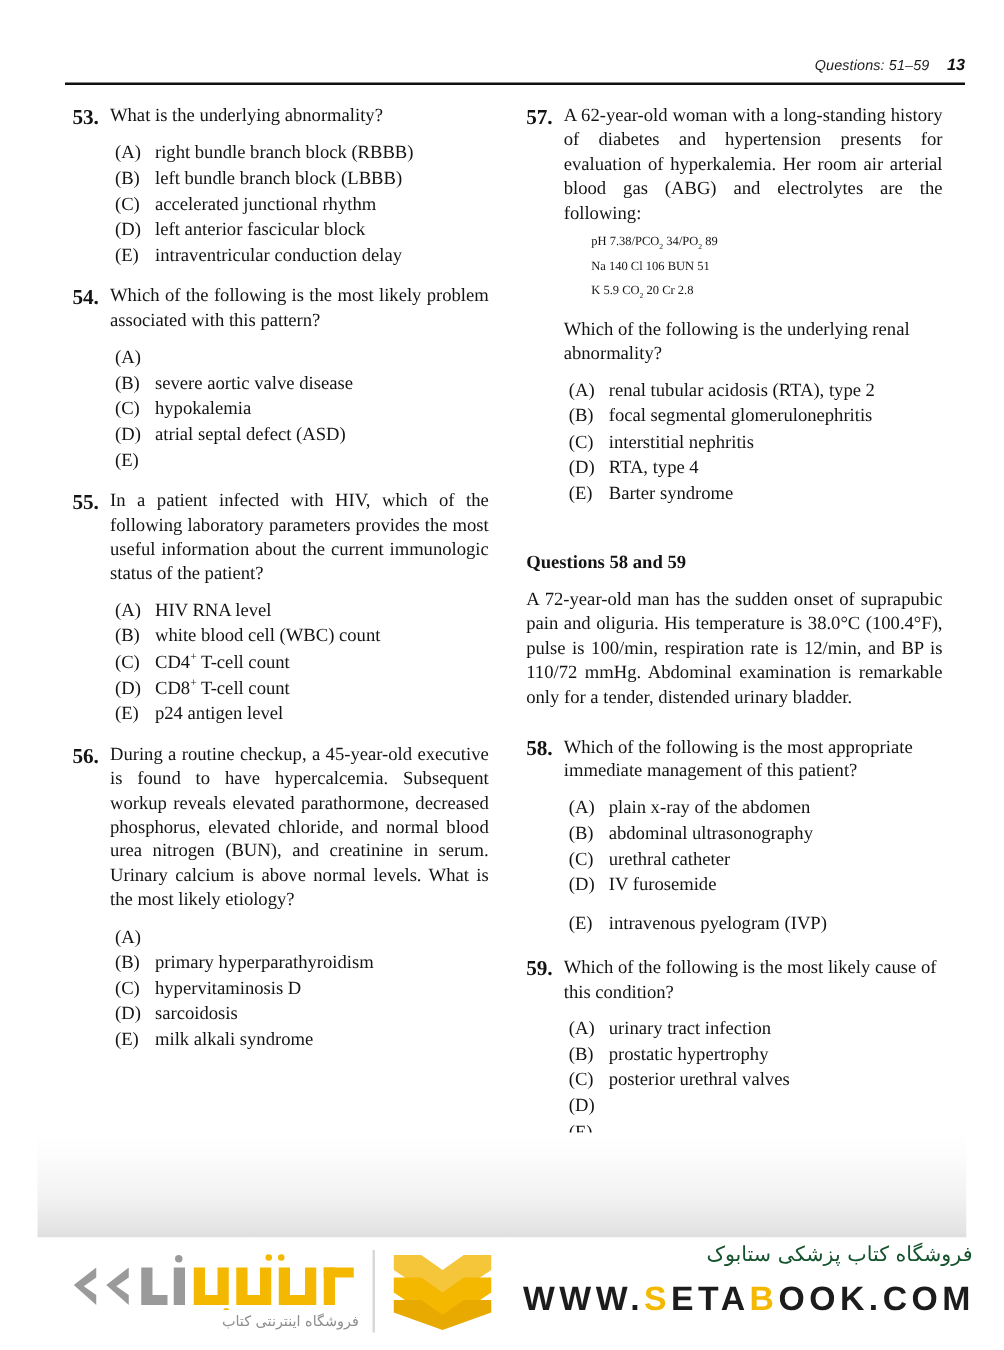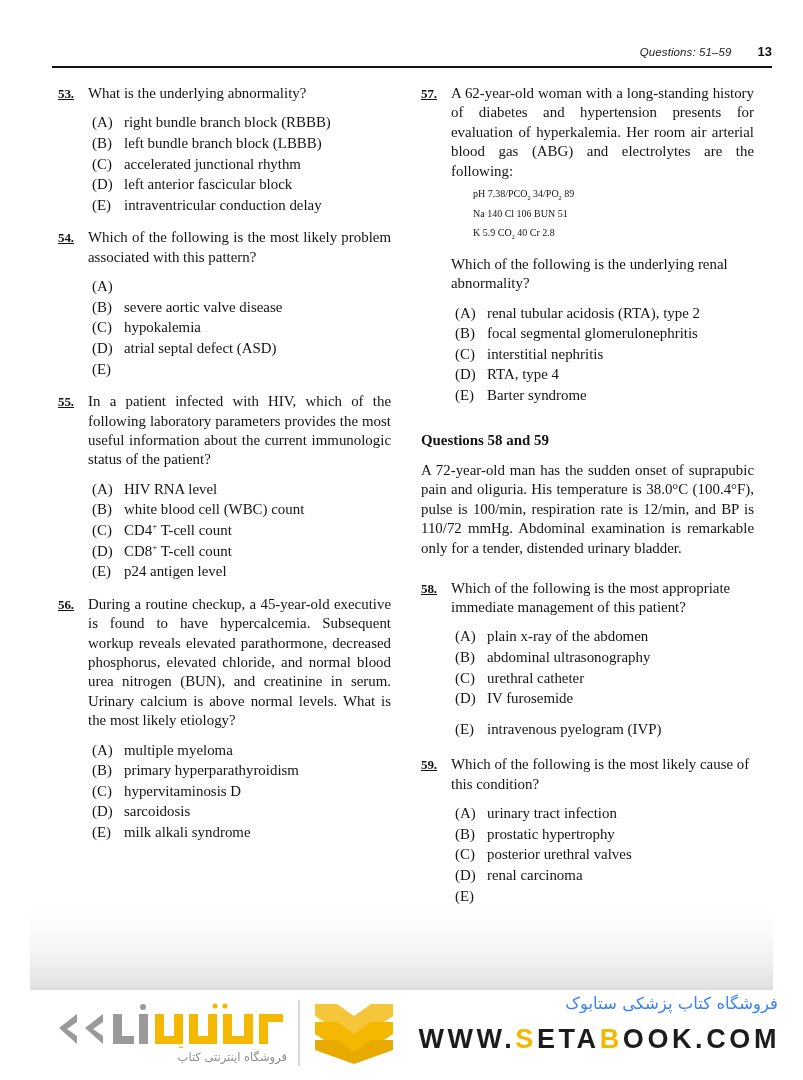--- a/index.html
+++ b/index.html
@@ -30,30 +30,31 @@
     top: 22px;
     height: 0;
     border-top: 2px solid #111;
   }
   .header-right {
     position: absolute;
     right: 0;
     top: 0;
     display: flex;
     align-items: baseline;
-    gap: 26px;
+    gap: 14px;
     font-family: "Liberation Sans", "DejaVu Sans", sans-serif;
   }
   .header-label {
     font-style: italic;
     font-size: 11.5px;
     letter-spacing: 0.1px;
     color: #1a1a1a;
   }
   .header-pageno {
+    font-style: italic;
     font-weight: bold;
     font-size: 13px;
     color: #111;
   }
 
   
   .columns {
     position: absolute;
     left: 0;
     top: 84px;
@@ -71,24 +72,23 @@
   
   .q-block { margin-bottom: 13px; }
 
   .q-head {
     display: flex;
     align-items: flex-start;
   }
   .q-num {
     flex: 0 0 30px;
     font-weight: bold;
-    font-size: 13px;
+    font-size: 17px;
     line-height: 19.4px;
     letter-spacing: -0.1px;
-    text-decoration: underline;
   }
   .q-stem {
     flex: 1 1 auto;
     font-size: 14.9px;
     line-height: 19.4px;
     text-align: justify;
     text-justify: inter-word;
     hyphens: manual;
   }
   .q-stem.noj { text-align: left; }
@@ -120,21 +120,21 @@
     margin-left: 52px;
     font-size: 10px;
     line-height: 19.6px;
   }
 
   
   .section-head {
     font-weight: bold;
     font-size: 14.9px;
     line-height: 20px;
-    margin-top: 24px;
+    margin-top: 34px;
     margin-bottom: 11px;
   }
   .vignette {
     font-size: 14.9px;
     line-height: 19.6px;
     text-align: justify;
     text-justify: inter-word;
     margin-bottom: 20px;
   }
 
@@ -202,21 +202,21 @@
     top: 2px;
     width: 370px;
     height: 86px;
   }
   .brand-fa {
     position: absolute;
     right: 2px;
     top: 2px;
     font-family: "DejaVu Sans", sans-serif;
     font-size: 16.5px;
-    color: #3b82f6;
+    color: #14532d;
     direction: rtl;
     white-space: nowrap;
   }
   .brand-url {
     position: absolute;
     right: 0;
     top: 32px;
     font-family: "Liberation Sans", "DejaVu Sans", sans-serif;
     font-size: 27px;
     font-weight: bold;
@@ -327,21 +327,20 @@
     </div>
 
     <div class="q-block">
       <div class="q-head">
         <div class="q-num">56.</div>
         <div class="q-stem">During a routine checkup, a 45-year-old executive is found to have hypercalcemia. Subsequent workup reveals elevated parathormone, decreased phosphorus, elevated chloride, and normal blood urea nitrogen (BUN), and creatinine in serum. Urinary calcium is above normal levels. What is the most likely etiology?</div>
       </div>
       <div class="opts">
         <div class="opt">
           <span class="opt-letter">(A)</span>
-          <span class="opt-text">multiple myeloma</span>
         </div>
         <div class="opt">
           <span class="opt-letter">(B)</span>
           <span class="opt-text">primary hyperparathyroidism</span>
         </div>
         <div class="opt">
           <span class="opt-letter">(C)</span>
           <span class="opt-text">hypervitaminosis D</span>
         </div>
         <div class="opt">
@@ -361,21 +360,21 @@
 
     <div class="q-block">
       <div class="q-head">
         <div class="q-num">57.</div>
         <div class="q-stem">A 62-year-old woman with a long-standing history of diabetes and hypertension presents for evaluation of hyperkalemia. Her room air arterial blood gas (ABG) and electrolytes are the following:</div>
       </div>
 
       <div class="labs">
         <div><span>pH 7.38/PCO</span><sub>2</sub><span> 34/PO</span><sub>2</sub><span> 89</span></div>
         <div><span>Na 140 Cl 106 BUN 51</span></div>
-        <div><span>K 5.9 CO</span><sub>2</sub><span> 40 Cr 2.8</span></div>
+        <div><span>K 5.9 CO</span><sub>2</sub><span> 20 Cr 2.8</span></div>
       </div>
 
       <div class="q-head" style="margin-top:12px;">
         <div class="q-num"></div>
         <div class="q-stem noj">Which of the following is the underlying renal abnormality?</div>
       </div>
 
       <div class="opts">
         <div class="opt">
           <span class="opt-letter">(A)</span>
@@ -445,21 +444,20 @@
         <div class="opt">
           <span class="opt-letter">(B)</span>
           <span class="opt-text">prostatic hypertrophy</span>
         </div>
         <div class="opt">
           <span class="opt-letter">(C)</span>
           <span class="opt-text">posterior urethral valves</span>
         </div>
         <div class="opt">
           <span class="opt-letter">(D)</span>
-          <span class="opt-text">renal carcinoma</span>
         </div>
         <div class="opt">
           <span class="opt-letter">(E)</span>
         </div>
       </div>
     </div>
 
   </div>
 </div>
 

